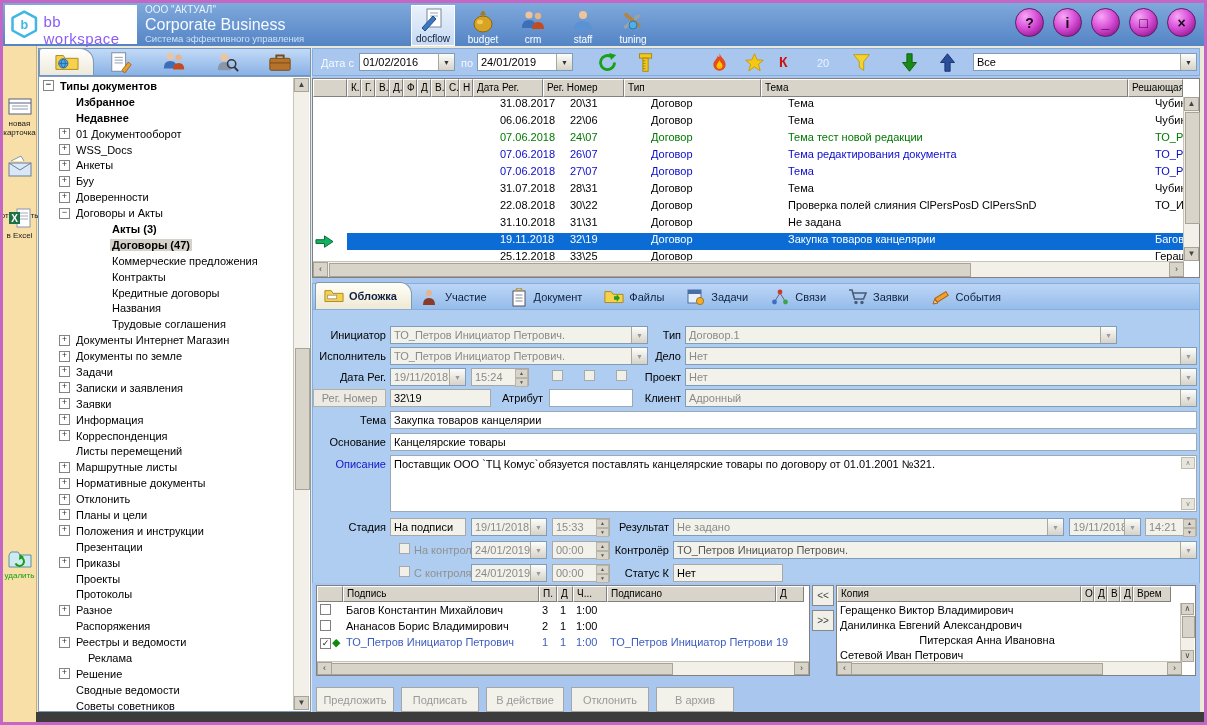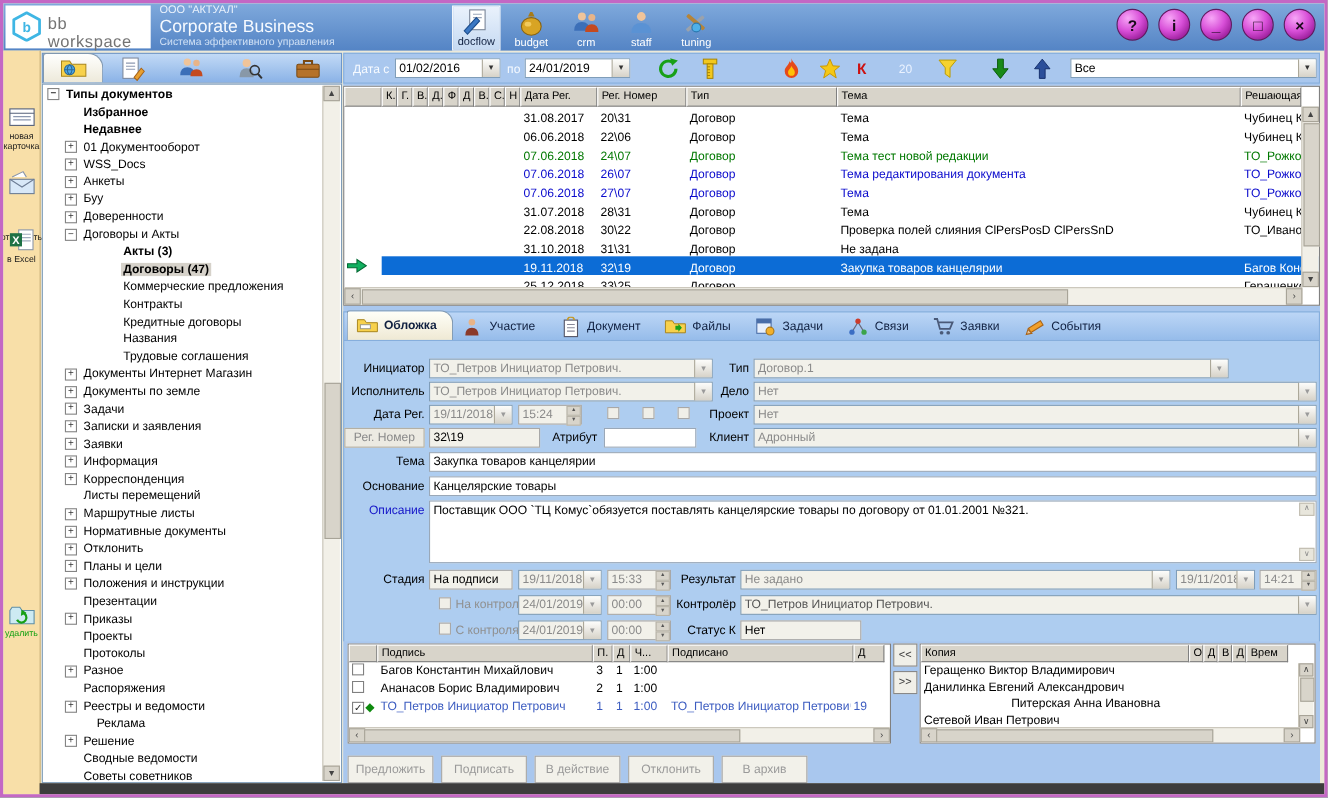--- a/index.html
+++ b/index.html
@@ -2,21 +2,21 @@
 <html><head>
 <meta charset="utf-8">
 <style>
   html,body{margin:0;padding:0;background:#888;}
   .window{position:relative;width:1201px;height:719px;border:3px solid #C467C4;background:#ECE9D8;
           font-family:"Liberation Sans","DejaVu Sans",sans-serif;overflow:hidden;}
   
   .titlebar{position:absolute;left:0;top:0;width:100%;height:43px;background:linear-gradient(#7FA9DC,#5484C5);}
   .logo-box{position:absolute;left:2px;top:2px;width:132px;height:39px;background:#FFF;display:flex;align-items:center;gap:5px;padding-left:5px;box-sizing:border-box;}
   .logo-icon{width:30px;height:30px;display:inline-block;}
-  .logo-text{font-size:15px;color:#737373;letter-spacing:0.5px;margin-top:11px;}
+  .logo-text{font-size:15px;color:#8b5cf6;letter-spacing:0.5px;margin-top:11px;}
   .company-block{position:absolute;left:142px;top:1px;color:#FFF;line-height:1.15;}
   .company{font-size:10px;color:#EAF2FC;}
   .product{font-size:16px;color:#F6FAFF;}
   .slogan{font-size:9.5px;color:#CFE0F5;}
   .modules{position:absolute;left:408px;top:2px;display:flex;gap:6px;height:41px;}
   .mod{width:44px;display:flex;flex-direction:column;align-items:center;justify-content:flex-end;color:#FFF;font-size:10px;padding-bottom:1px;box-sizing:border-box;cursor:default;}
   .mod .mico{width:26px;height:26px;}
   .mod.active{background:linear-gradient(#EAF2FC,#C6DAF2);border:1px solid #FFF;color:#102040;}
   .win-buttons{position:absolute;right:8px;top:5px;display:flex;gap:9px;}
   .wbtn{width:27px;height:27px;border-radius:50%;border:1px solid #5E1B5E;color:#1A0A1A;font-weight:bold;font-size:14px;
@@ -74,21 +74,21 @@
   .doc-table{position:absolute;left:0;top:30px;width:100%;height:200px;background:#FFF;border:1px solid #808080;box-sizing:border-box;}
   .dt-header{display:flex;height:18px;}
   .dt-h{background:#D8D4CA;border-top:1px solid #FFF;border-left:1px solid #FFF;border-right:1px solid #808080;border-bottom:1px solid #808080;font-size:10px;padding:2px 3px 0 3px;box-sizing:border-box;white-space:nowrap;overflow:hidden;flex:none;}
   .dt-rows{position:relative;height:164px;overflow:hidden;}
   .dt-row{position:relative;display:flex;height:17px;font-size:11px;align-items:center;}
   .dt-c{flex:none;white-space:nowrap;overflow:hidden;padding:0 3px;box-sizing:border-box;}
   .dt-row.green{color:#007800;}
   .dt-row.blue{color:#0A0ACC;}
   .dt-row.selected .rowbg{position:absolute;left:34px;top:0;right:0;bottom:0;background:#0C6CD6;}
   .dt-row.selected{color:#FFF;}
-  .dt-row .cellwrap{position:relative;display:flex;width:100%;height:100%;align-items:flex-end;}
+  .dt-row .cellwrap{position:relative;display:flex;width:100%;height:100%;align-items:flex-start;margin-left:24px;}
   .rowarrow{position:absolute;left:2px;top:1px;width:19px;height:15px;}
   .dt-vscroll{position:absolute;top:18px;right:0;width:15px;height:164px;background:#F2F0E8;border-left:1px solid #C8C4B8;}
   .dt-hscroll{position:absolute;left:0;bottom:0;height:15px;right:15px;background:#F2F0E8;border-top:1px solid #C8C4B8;}
   .harrow{position:absolute;top:0;width:15px;height:100%;background:#D8D4CA;border:1px solid #A8A498;box-sizing:border-box;font-size:9px;color:#444;text-align:center;line-height:13px;}
   .hthumb{position:absolute;top:1px;height:12px;background:#D8D4CA;border:1px solid #A8A498;}
   
   .doc-tabs{position:absolute;left:0;top:235px;width:100%;height:27px;background:linear-gradient(#BCD6F6,#96BCEA);border:1px solid #86AEDC;box-sizing:border-box;display:flex;align-items:flex-end;padding-left:2px;}
   .dtab{height:24px;display:flex;align-items:center;gap:5px;font-size:11px;color:#102040;padding:0 14px 0 8px;}
   .dtab .dtico{width:20px;height:18px;}
   .dtab.active{background:linear-gradient(#FFFFF8,#EFE9D4);border:1px solid #8098B0;border-bottom:none;border-radius:3px 12px 0 0;height:26px;font-weight:bold;}

